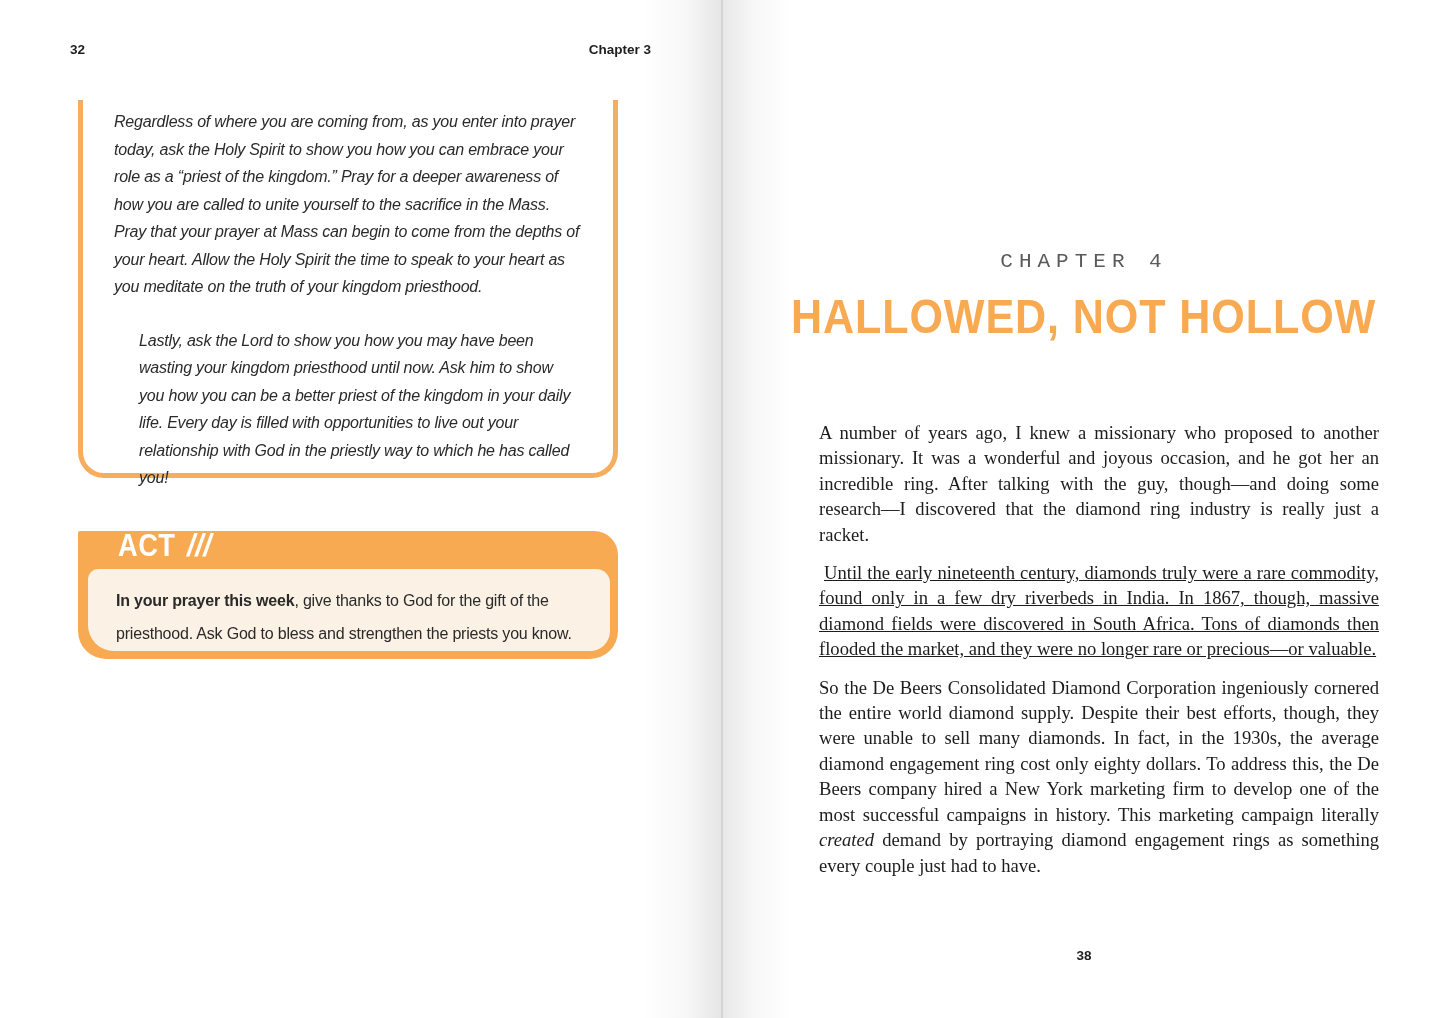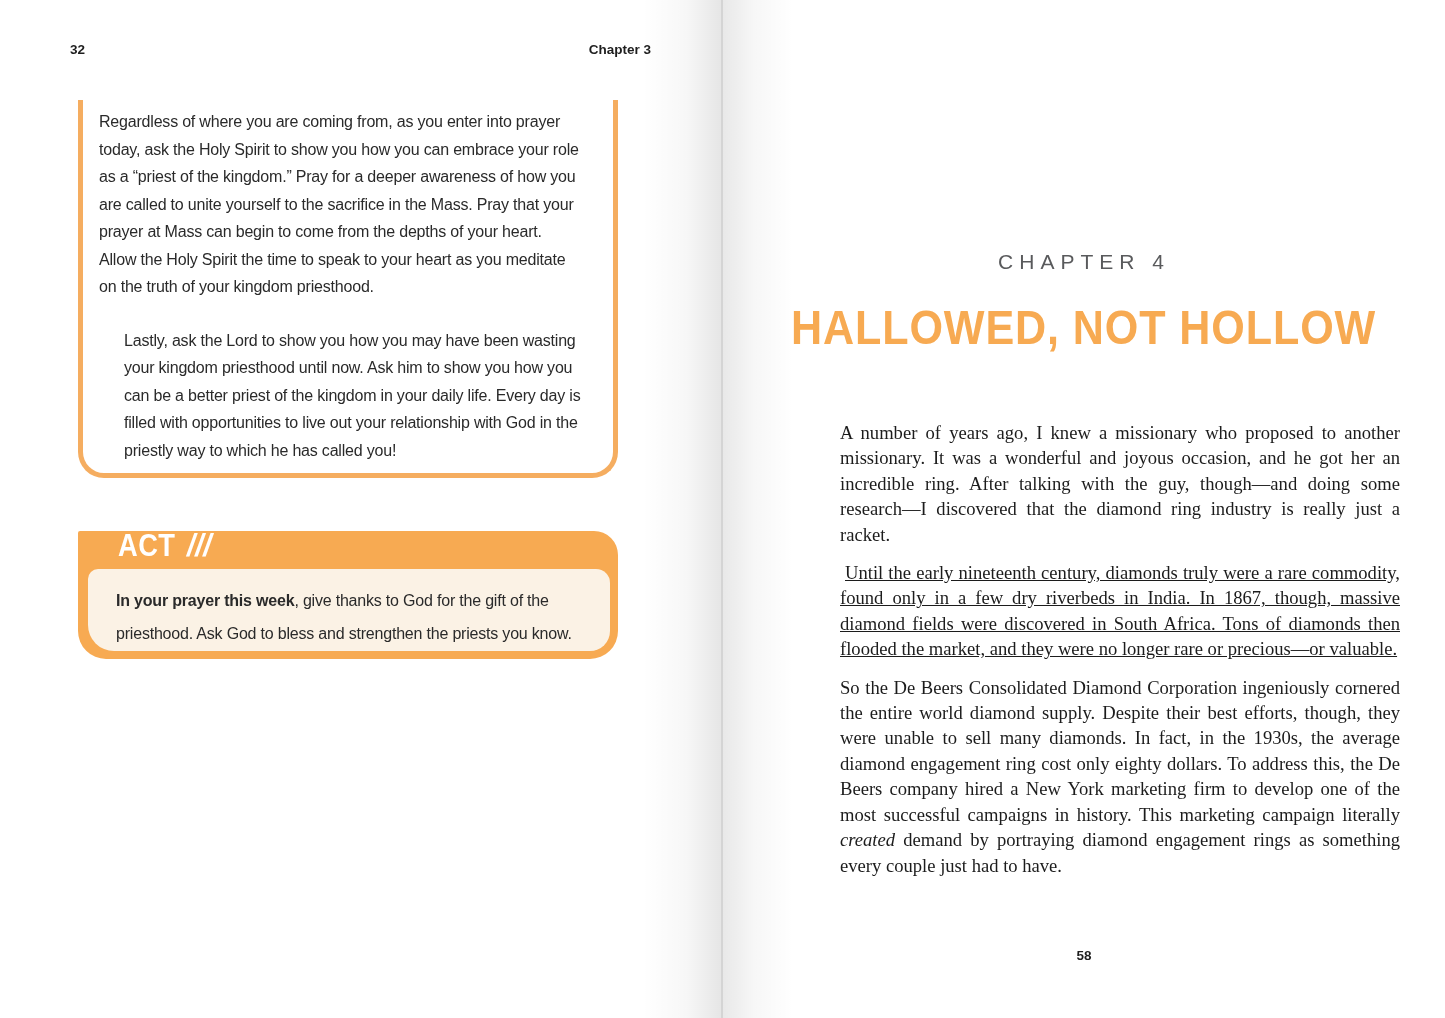--- a/index.html
+++ b/index.html
@@ -32,48 +32,48 @@
   
   .pagenum,.running-head{font-weight:700;font-size:13.5px;color:#1E1E1E;letter-spacing:0;}
   .folio-left{position:absolute;left:70px;top:42px;}
   .running-head{position:absolute;left:560px;top:42px;width:120px;text-align:center;}
   .folio-right{position:absolute;left:0;top:948px;width:100%;text-align:center;}
 
   
   .prayer-box{position:absolute;left:78px;top:100px;width:540px;height:378px;
     border:5px solid var(--accent-border);border-top:none;
     border-radius:0 0 26px 26px;
-    padding:8px 31px 0 16px;}
+    padding:8px 31px 0 31px;font-style:italic;}
   .prayer-box p{font-size:16px;line-height:27.5px;color:var(--ink-sans);letter-spacing:-0.2px;}
   .prayer-box p + p{margin-top:26px;margin-left:25px;}
 
   
   .act-box{position:absolute;left:78px;top:531px;width:540px;height:128px;
     background:var(--accent);border-radius:2px 24px 28px 28px;}
   .act-header{position:absolute;left:0;top:0;width:100%;height:28px;
     display:flex;align-items:center;padding-left:40px;color:#FFFFFF;}
   .act-header .act-word{font-weight:800;font-size:31px;letter-spacing:0.5px;
     display:inline-block;transform:scaleX(0.88);transform-origin:left center;line-height:1;}
   .act-header .act-slashes{font-weight:800;font-style:italic;font-size:31px;line-height:1;
     display:inline-block;margin-left:4px;transform:scaleX(0.95);transform-origin:left center;}
   .act-inner{position:absolute;left:10px;right:8px;top:38px;bottom:8px;
     background:var(--cream);border-radius:10px 14px 20px 26px;padding:15px 28px 16px 28px;}
   .act-inner p{font-size:16px;line-height:33px;color:var(--ink-sans);letter-spacing:-0.2px;}
   .act-inner strong{font-weight:700;}
 
   
   .chapter-label{position:absolute;left:0;top:250px;width:100%;text-align:center;
-    color:var(--label-gray);font-size:21px;letter-spacing:6px;font-weight:400;}
-  .chapter-title{position:absolute;left:0;top:292px;width:100%;text-align:center;line-height:1;margin-top:11px;}
+    color:var(--label-gray);font-size:21px;letter-spacing:6px;font-weight:400;font-family:Liberation Mono, monospace;}
+  .chapter-title{position:absolute;left:0;top:292px;width:100%;text-align:center;line-height:1;}
   .chapter-title span{display:inline-block;color:var(--accent);font-weight:800;font-size:49px;
     letter-spacing:1px;transform:scaleX(0.88);transform-origin:center;white-space:nowrap;}
 
   .body-text{position:absolute;left:96px;top:420px;width:560px;
     font-family:"Liberation Serif",serif;font-size:18.6px;line-height:25.4px;
-    color:var(--ink-serif);text-align:justify;margin-left:21px;}
+    color:var(--ink-serif);text-align:justify;}
   .body-text p{margin:0 0 13px 0;}
   .body-text p.p2{text-indent:5px;text-decoration:underline;}
   .body-text em{font-style:italic;}
 </style>
 </head>
 <body>
 
 <div class="spread">
 
   <section class="page page-left">
@@ -102,18 +102,18 @@
     <div class="chapter-label">CHAPTER 4</div>
 
     <h1 class="chapter-title"><span>HALLOWED, NOT HOLLOW</span></h1>
 
     <div class="body-text">
       <p>A number of years ago, I knew a missionary who proposed to another missionary. It was a wonderful and joyous occasion, and he got her an incredible ring. After talking with the guy, though—and doing some research—I discovered that the diamond ring industry is really just a racket.</p>
       <p class="p2">Until the early nineteenth century, diamonds truly were a rare commodity, found only in a few dry riverbeds in India. In 1867, though, massive diamond fields were discovered in South Africa. Tons of diamonds then flooded the market, and they were no longer rare or precious—or valuable.</p>
       <p><span>So the De Beers Consolidated Diamond Corporation ingeniously cornered the entire world diamond supply. Despite their best efforts, though, they were unable to sell many diamonds. In fact, in the 1930s, the average diamond engagement ring cost only eighty dollars. To address this, the De Beers company hired a New York marketing firm to develop one of the most successful campaigns in history. This marketing campaign literally </span><em>created</em><span> demand by portraying diamond engagement rings as something every couple just had to have.</span></p>
     </div>
 
-    <div class="pagenum folio-right">58</div>
+    <div class="pagenum folio-right">38</div>
   </section>
 
   <div class="gutter"></div>
   <div class="gutter-line"></div>
 </div>
 
 </body></html>

